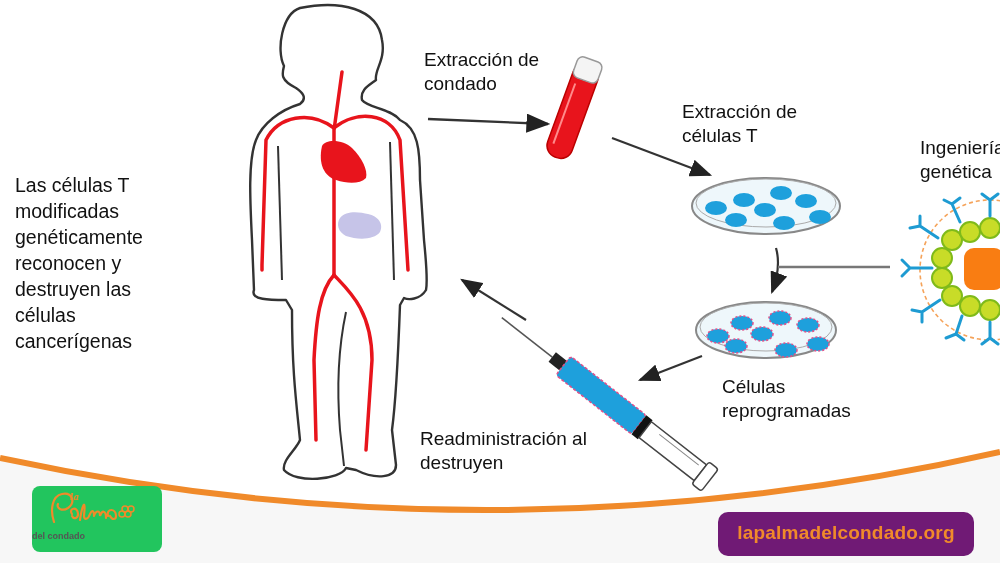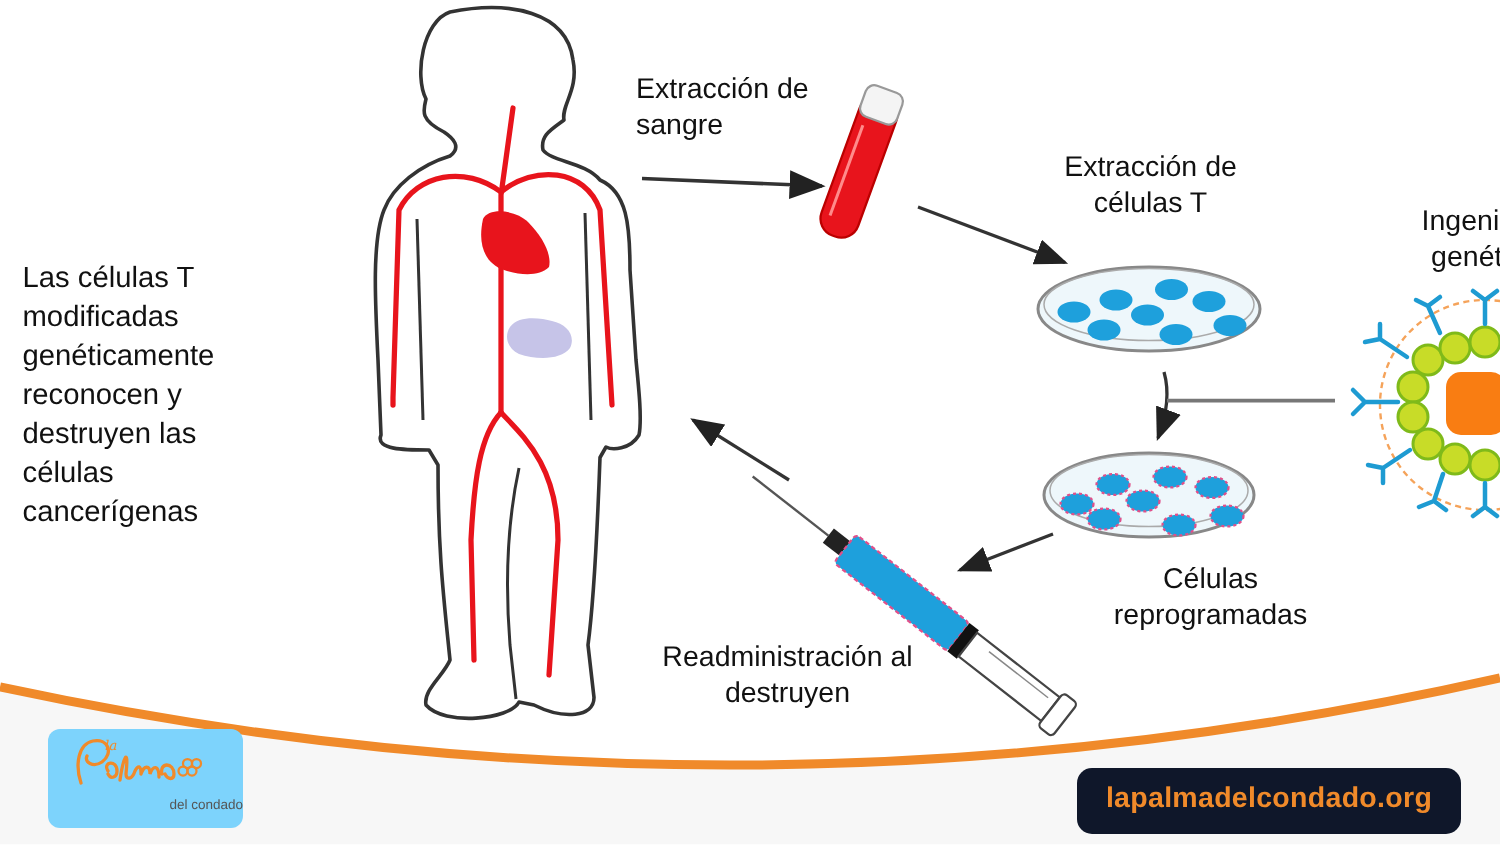--- a/index.html
+++ b/index.html
@@ -3,39 +3,39 @@
 <meta charset="utf-8">
 <style>
   html, body { margin: 0; padding: 0; }
   body {
     width: 1000px; height: 563px; overflow: hidden; position: relative;
     background: #ffffff;
     font-family: "Liberation Sans", sans-serif;
     color: #1a1a1a;
   }
   .lbl { position: absolute; font-size: 19px; line-height: 24px; color: #111; }
-  .center { text-align: center; }
+  .center { }
   #side-text { left: 4px; top: 172px; width: 180px; font-size: 19.5px; line-height: 26px; margin-left: 11px; }
   #lbl-blood { left: 424px; top: 48px; }
   #lbl-tcells { left: 682px; top: 100px; width: 170px; }
   #lbl-eng { left: 920px; top: 136px; width: 140px; }
   #lbl-reprog { left: 722px; top: 375px; width: 170px; }
   #lbl-readmin { left: 420px; top: 427px; width: 210px; }
   svg.art { position: absolute; left: 0; top: 0; }
   #footer-logo {
     position: absolute; left: 32px; top: 486px; width: 130px; height: 66px;
-    background: #7dd3fc; border-radius: 8px;
+    background: #22c55e; border-radius: 8px; font-weight: bold;
   }
   #logo-sub {
-    position: absolute; left: 0; width: 100%; top: 45px; text-align: right;
+    position: absolute; left: 0; width: 100%; top: 45px; text-align: left;
     font-size: 9px; color: #555;
   }
   #footer-url-box {
     position: absolute; left: 718px; top: 512px; width: 256px; height: 44px;
-    background: #0f172a; border-radius: 10px;
+    background: #701a75; border-radius: 10px;
   }
   #footer-url {
     position: absolute; left: 0; width: 100%; top: 10px; text-align: center;
     font-size: 19px; font-weight: bold; color: #f08a2a; letter-spacing: 0.2px;
   }
 </style>
 </head>
 <body>
 
 <svg class="art" width="1000" height="563" viewBox="0 0 1000 563">
@@ -145,21 +145,21 @@
     <rect x="644" y="398" width="8" height="24" fill="#111"></rect>
     <rect x="652" y="400" width="70" height="20" fill="#fff" stroke="#444" stroke-width="1.5"></rect>
     <line x1="666" y1="405" x2="716" y2="405" stroke="#888" stroke-width="1"></line>
     <rect x="722" y="396" width="12" height="28" rx="3" fill="#fff" stroke="#444" stroke-width="1.5"></rect>
   </g>
 
   <line x1="526" y1="320" x2="462" y2="280" stroke="#333" stroke-width="2.2" marker-end="url(#arrowhead)"></line>
 </svg>
 
 <div id="side-text" class="lbl">Las células T modificadas genéticamente reconocen y destruyen las células cancerígenas</div>
-<div id="lbl-blood" class="lbl" style="width:120px;">Extracción de sangre</div>
+<div id="lbl-blood" class="lbl" style="width:120px;">Extracción de condado</div>
 <div id="lbl-tcells" class="lbl center">Extracción de células T</div>
 <div id="lbl-eng" class="lbl center">Ingeniería genética</div>
 <div id="lbl-reprog" class="lbl center">Células reprogramadas</div>
 <div id="lbl-readmin" class="lbl center">Readministración al destruyen</div>
 
 <div id="footer-logo">
   <svg width="130" height="46" viewBox="0 0 130 46" style="position:absolute;left:0;top:0;">
     <path d="M22,36 C18,24 20,10 30,8 C40,6 44,16 36,22 C30,26 24,22 26,18 M40,28 C36,22 46,20 46,28 C46,32 42,34 40,30 M48,34 C50,20 54,10 52,30 C52,34 56,34 58,28 C60,24 62,24 62,30 M62,30 C64,24 68,24 68,30 C70,24 74,24 74,32 M76,30 C74,22 84,22 84,30 C84,34 80,34 78,30" fill="none" stroke="#f08a2a" stroke-width="2.2" stroke-linecap="round"></path>
     <text x="38" y="14" font-size="9" fill="#f08a2a" font-family="DejaVu Serif, serif" font-style="italic">la</text>
     <g fill="none" stroke="#f08a2a" stroke-width="1.5">

